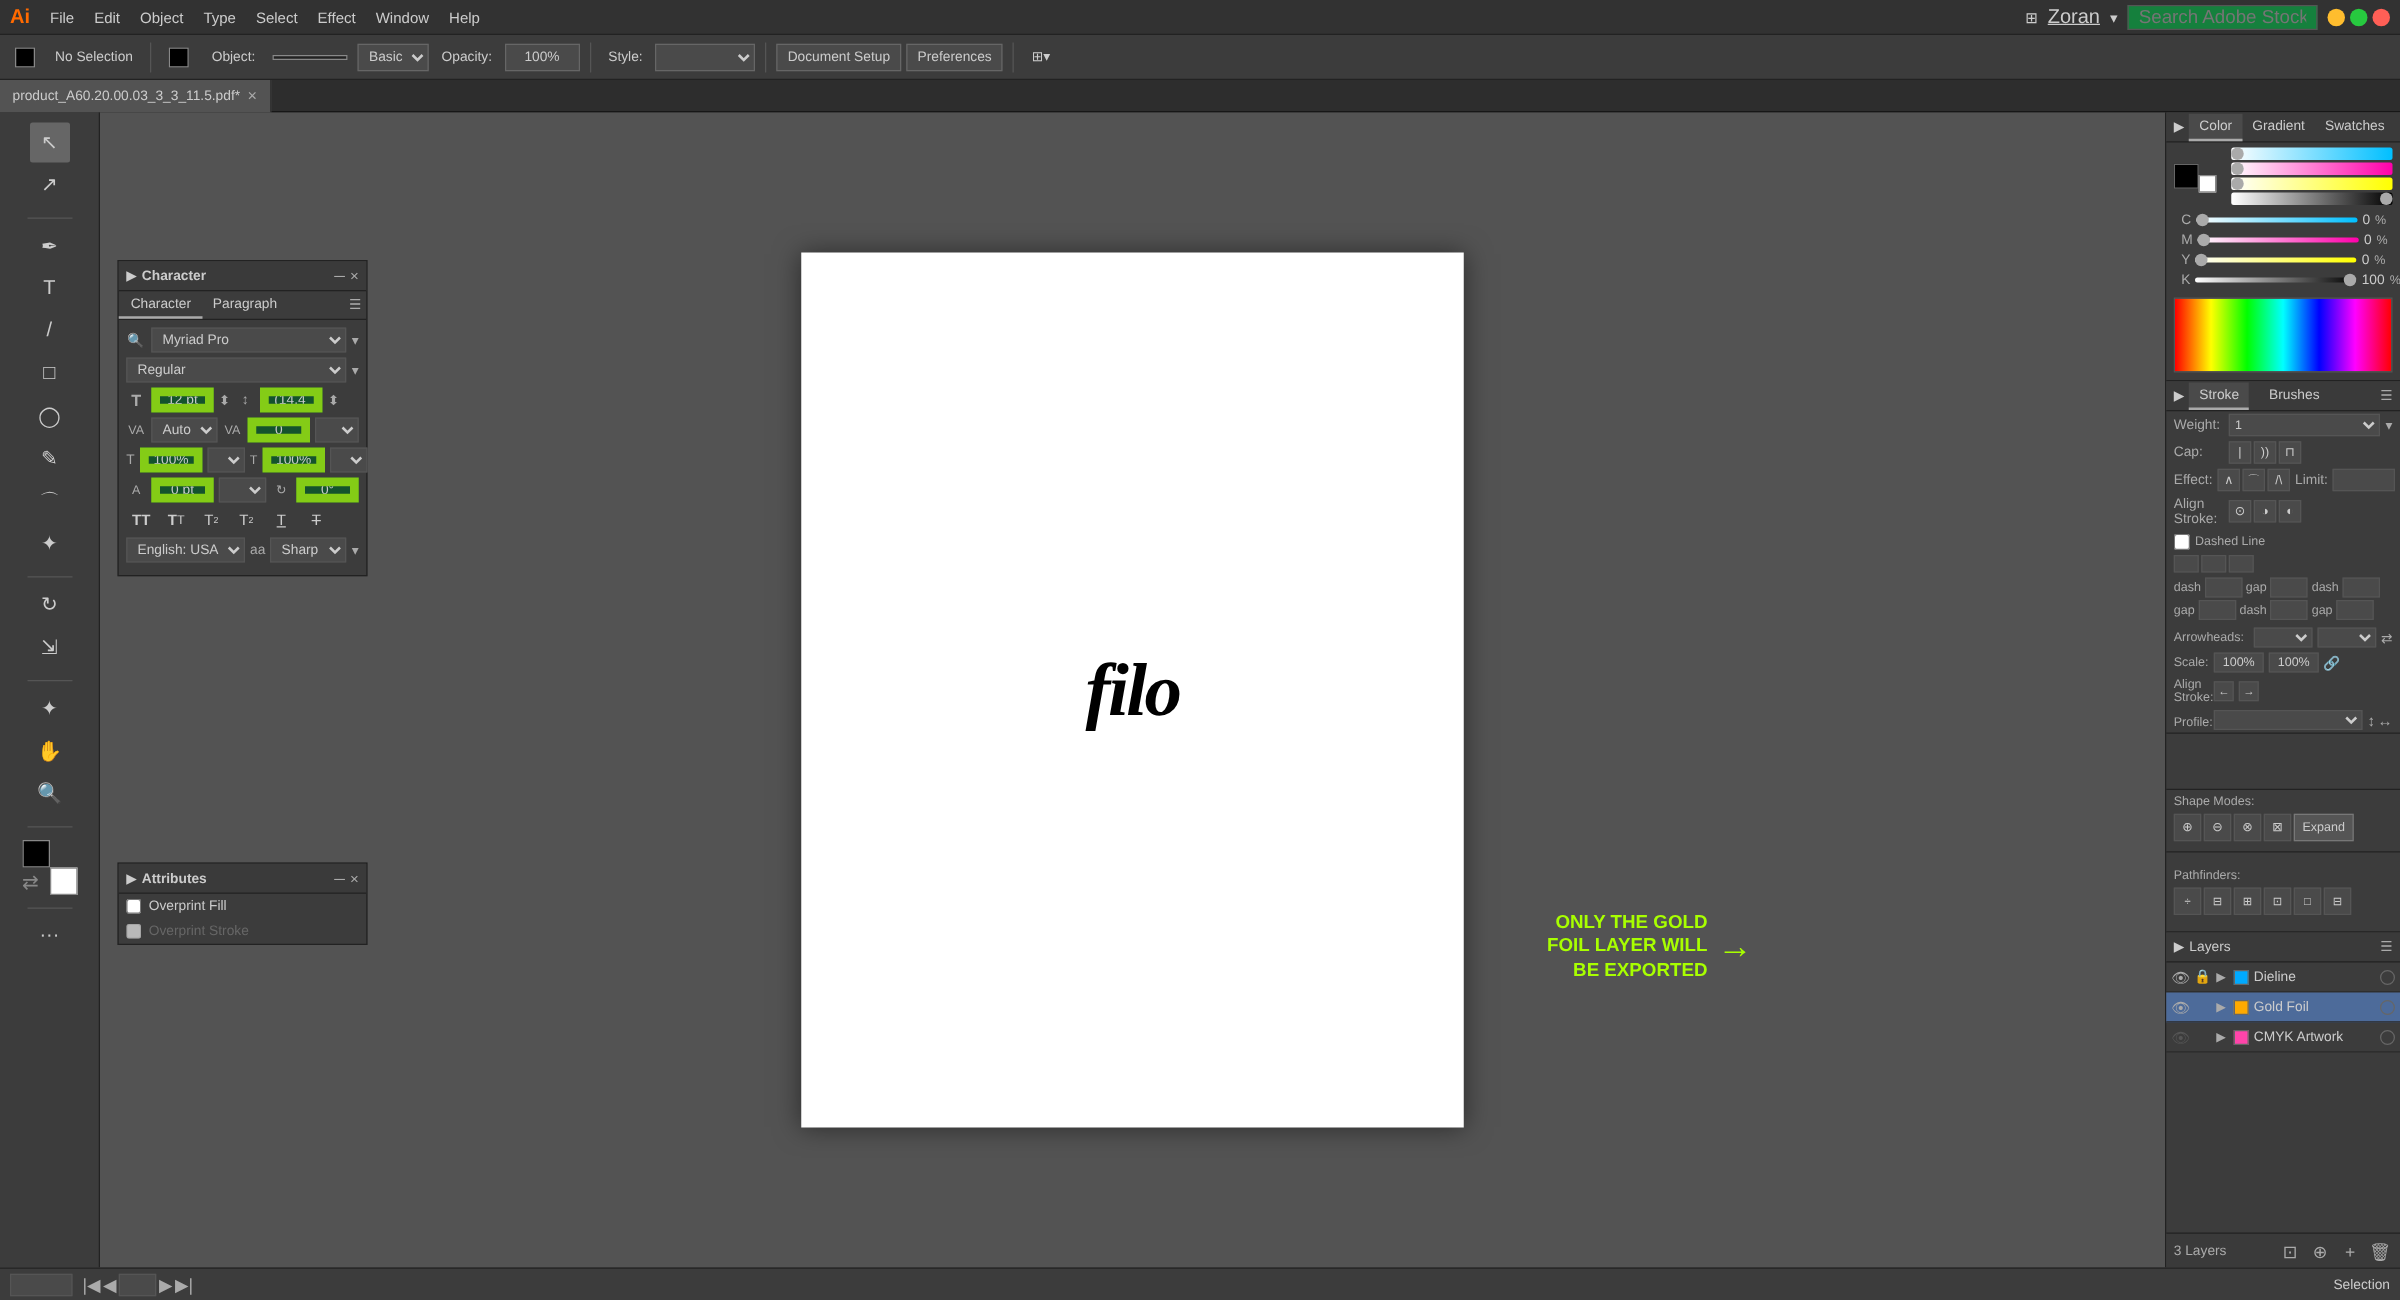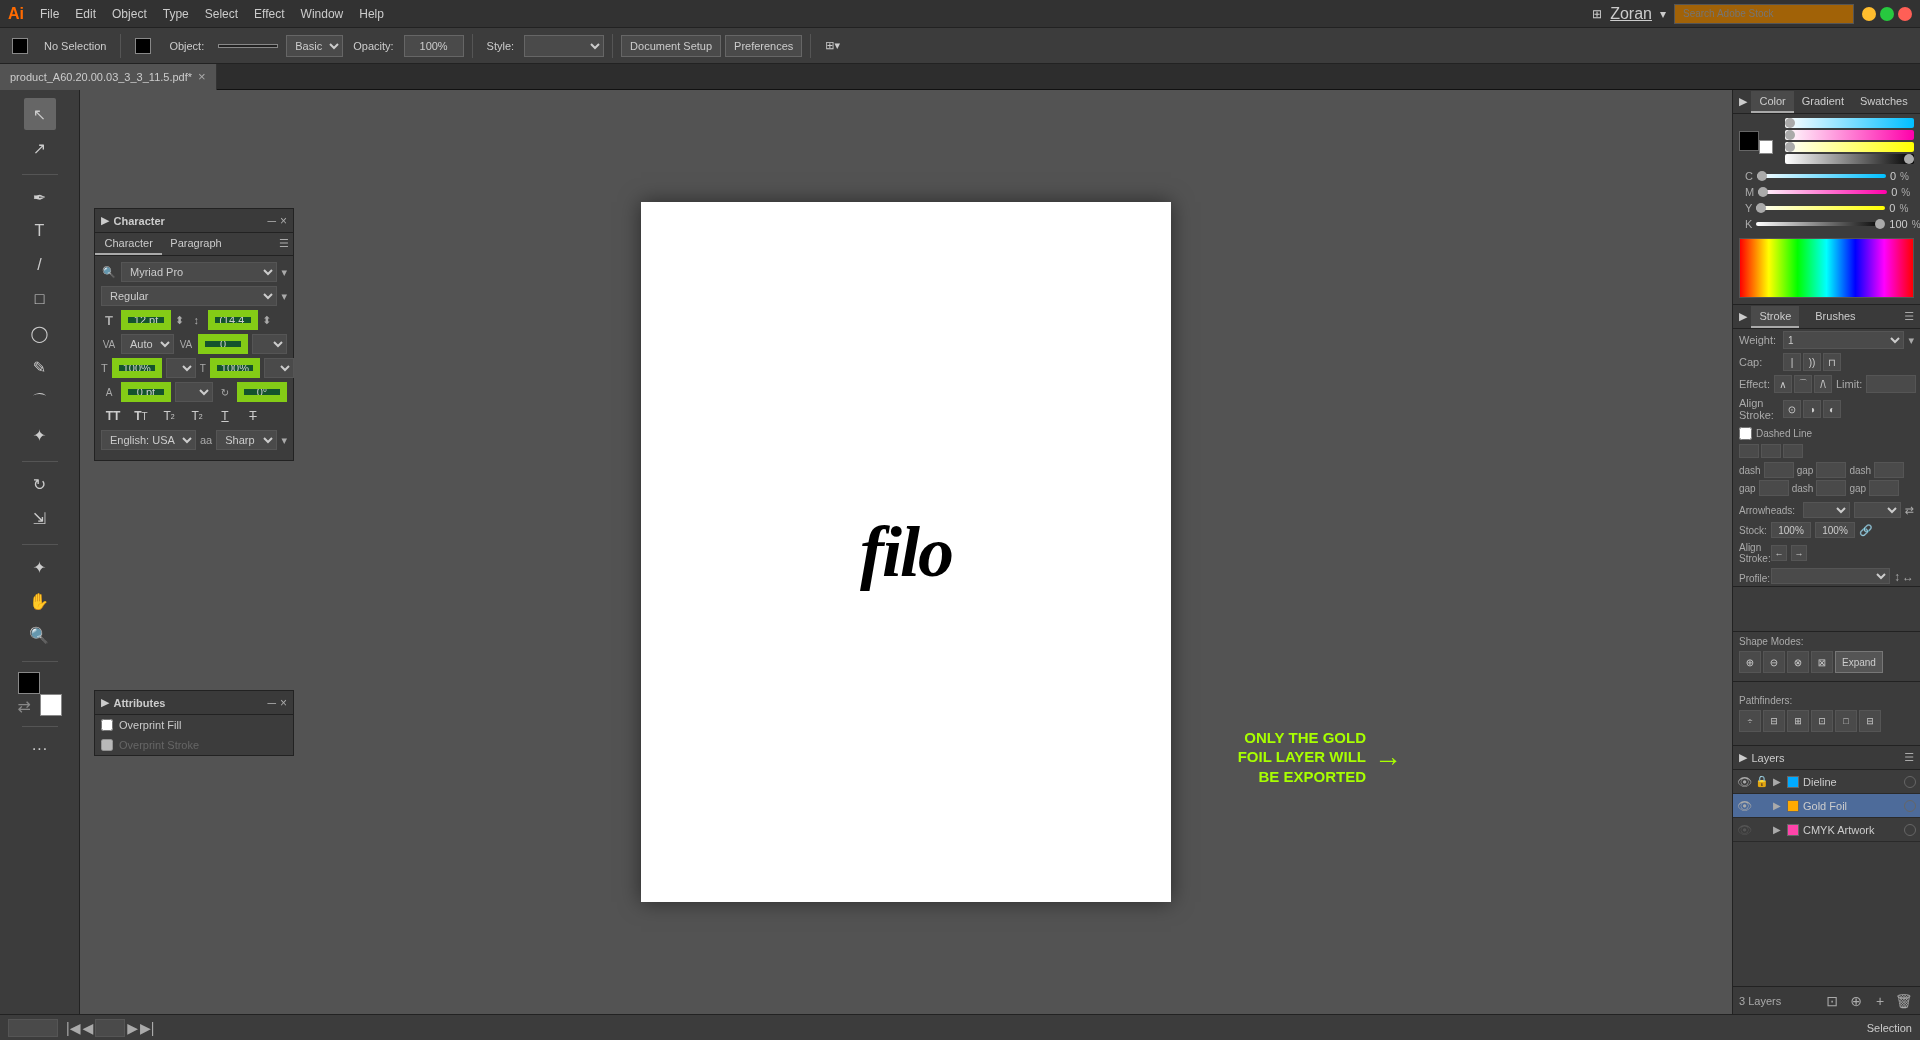--- a/index.html
+++ b/index.html
@@ -13,21 +13,21 @@
       align-items: center;
       padding: 0 8px;
       color: #ccc;
       font-size: 12px;
       border-bottom: 1px solid #222;
     }
     .menu-bar-logo { margin-right: 8px; color: #ff6a00; font-weight: bold; font-size: 16px; }
     .menu-item { padding: 0 8px; cursor: pointer; line-height: 28px; }
     .menu-spacer { flex: 1; }
     .menu-right { display: flex; align-items: center; gap: 8px; }
-    .menu-right-search { background: #a16207; border: 1px solid #555; color: #ccc; padding: 2px 8px; font-size: 10px; width: 180px; height: 20px; }
+    .menu-right-search { background: #15803d; border: 1px solid #555; color: #ccc; padding: 2px 8px; font-size: 15px; width: 152px; height: 20px; }
     .user-name { color: #ccc; font-size: 16px; text-decoration: underline; }
     .window-controls { display: flex; gap: 4px; margin-left: 8px; }
     .win-btn { width: 14px; height: 14px; border-radius: 50%; border: none; cursor: pointer; }
     .win-close { background: #ff5f56; }
     .win-min { background: #ffbd2e; }
     .win-max { background: #27c93f; }
 
     
     .toolbar {
       height: 36px;
@@ -170,21 +170,21 @@
     .page-content {
       display: flex;
       align-items: center;
       justify-content: center;
       width: 100%;
       height: 100%;
     }
     .filo-logo {
       font-family: Georgia, 'Times New Roman', serif;
       font-style: italic;
-      font-size: 72px;
+      font-size: 60px;
       font-weight: bold;
       color: #000;
       letter-spacing: -2px;
     }
 
     
     .annotation-overlay {
       position: absolute;
       right: 330px;
       bottom: 228px;
@@ -746,21 +746,21 @@
         <span class="arrow-label">Arrowheads:</span>
         <select class="arrow-select">
           <option></option>
         </select>
         <select class="arrow-select">
           <option></option>
         </select>
         <span style="color:#aaa;cursor:pointer;">⇄</span>
       </div>
       <div class="scale-row">
-        <span class="scale-label">Stock:</span>
+        <span class="scale-label">Scale:</span>
         <input class="scale-input" value="100%" style="">
         <input class="scale-input" value="100%" style="">
         <span style="color:#aaa;cursor:pointer;">🔗</span>
       </div>
       <div class="align-row">
         <span class="align-label">Align Stroke:</span>
         <div class="align-btn">←</div>
         <div class="align-btn">→</div>
       </div>
       <div class="profile-row">

